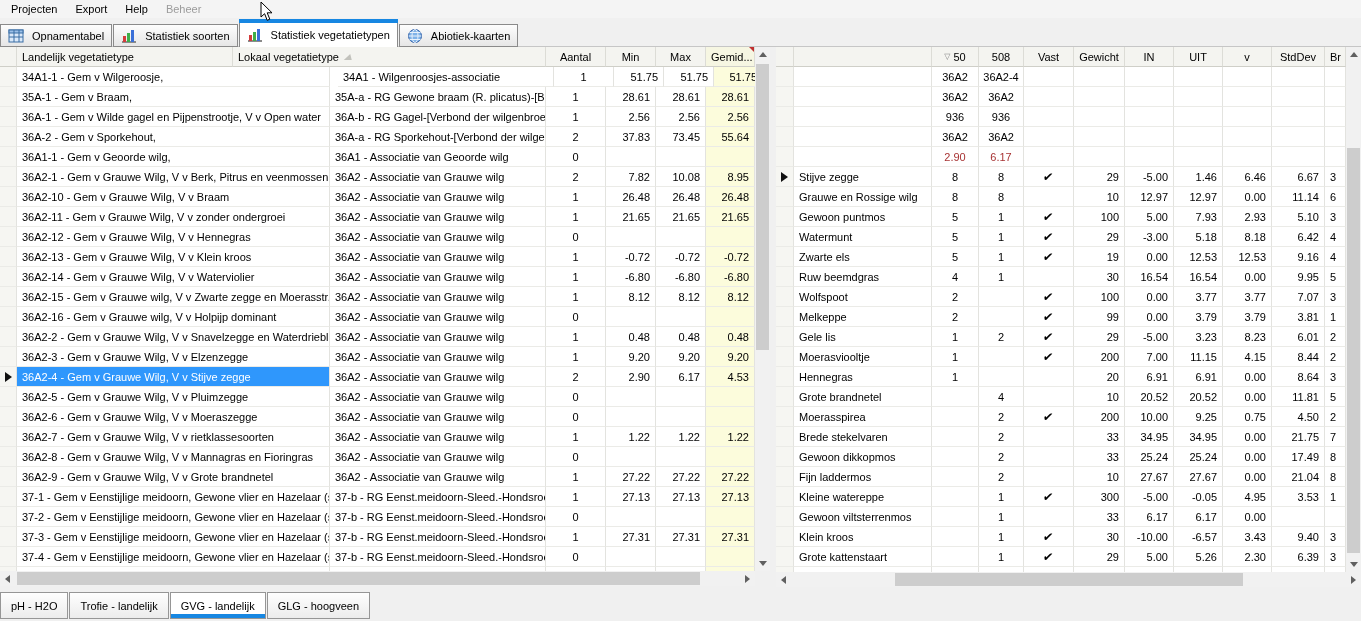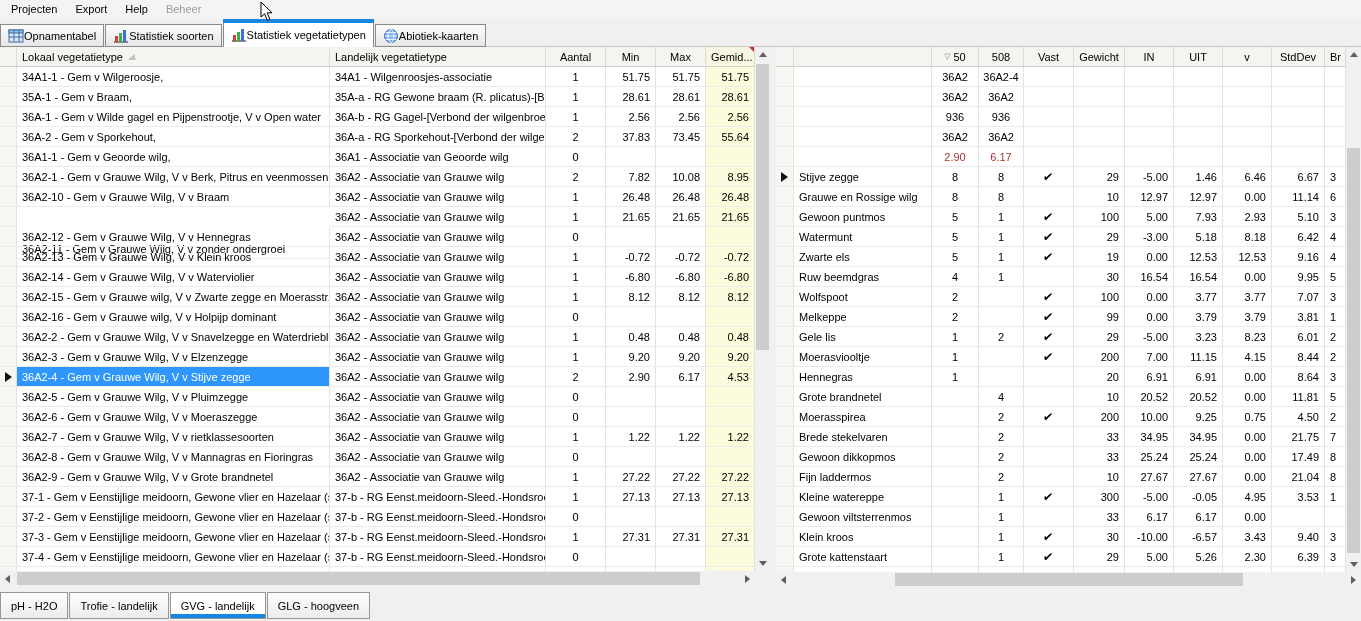--- a/index.html
+++ b/index.html
@@ -9,21 +9,21 @@
     background:#f0f0f0; font-family:"Liberation Sans", sans-serif; font-size:11px; color:#000;
     cursor:default; user-select:none;
   }
   
   .menubar { position:absolute; left:0; top:0; width:100%; height:18px;
     display:flex; align-items:center; background:#f4f4f4; padding-left:2px; }
   .mitem { padding:2px 9px; }
   .mitem.disabled { color:#9b9b9b; }
   
   .tabstrip { position:absolute; left:0; top:22px; height:25px; display:flex; align-items:flex-end; }
-  .ttab { display:flex; align-items:center; gap:0; height:23px; padding:0 7px;
+  .ttab { display:flex; align-items:center; gap:8px; height:23px; padding:0 7px;
     border:1px solid #8a8a8a; background:linear-gradient(#fdfdfd,#e6e6e6); margin-right:1px; white-space:nowrap; }
   .ttab.active { position:relative; height:25px; background:#fff; border-bottom:none; z-index:3; }
   .ttab.active::before { content:""; position:absolute; left:-1px; right:-1px; top:-4px; height:4px; background:#1787e2; }
   .ticon { width:16px; height:16px; flex:none; }
   
   .pane { position:absolute; background:#fff; overflow:hidden; }
   #leftPane  { left:0;   top:47px; width:755px; height:524px; }
   #rightPane { left:776px; top:47px; width:570px; height:525px; }
   .ghead, .grow { display:flex; height:20px; }
   .cell { flex:none; height:20px; display:flex; align-items:center; padding:0 5px;
@@ -110,48 +110,48 @@
         <line x1="2.5" y1="4.5" x2="13.5" y2="4.5" stroke="#e8f1fb"></line>
         <line x1="2.5" y1="11.5" x2="13.5" y2="11.5" stroke="#e8f1fb"></line>
       </svg>
       <span>Abiotiek-kaarten</span>
     </div>
   </div>
 
   <div class="pane" id="leftPane">
     <div class="ghead" id="lhead">
         <div class="cell hcell" style="width: 17px;"></div>
+        <div class="cell hcell" style="width: 216px;">
+          <span>Landelijk vegetatietype</span>
+        </div>
         <div class="cell hcell" style="width: 313px;">
           <span>Lokaal vegetatietype</span>
           <span class="sortglyph"></span>
         </div>
-        <div class="cell hcell" style="width: 216px;">
-          <span>Landelijk vegetatietype</span>
-        </div>
         <div class="cell hcell ctr" style="width: 60px;">
           <span>Aantal</span>
         </div>
         <div class="cell hcell ctr" style="width: 50px;">
           <span>Min</span>
         </div>
         <div class="cell hcell ctr" style="width: 50px;">
           <span>Max</span>
         </div>
         <div class="cell hcell hyellow" style="width: 49px;">
           <span>Gemid...</span>
           <span class="redcorner"></span>
         </div>
       </div>
     <div id="lbody">
         <div class="grow">
           <div class="cell ind" style="width: 17px;"></div>
           <div class="cell" style="width: 313px;">
             <span>34A1-1 - Gem v Wilgeroosje,</span>
           </div>
-          <div class="cell" style="width: 216px;">
+          <div class="cell" style="width: 216px; margin-left: 8px;">
             <span>34A1 - Wilgenroosjes-associatie</span>
           </div>
           <div class="cell ctr" style="width: 60px;">
             <span>1</span>
           </div>
           <div class="cell num" style="width: 50px;">
             <span>51.75</span>
           </div>
           <div class="cell num" style="width: 50px;">
             <span>51.75</span>
@@ -275,21 +275,21 @@
           </div>
           <div class="cell num" style="width: 50px;">
             <span>26.48</span>
           </div>
           <div class="cell num yellow" style="width: 49px;">
             <span>26.48</span>
           </div>
         </div>
         <div class="grow">
           <div class="cell ind" style="width: 17px;"></div>
-          <div class="cell" style="width: 313px; margin-top: 32px;">
+          <div class="cell" style="width: 313px;">
             <span>36A2-11 - Gem v Grauwe Wilg, V v zonder ondergroei</span>
           </div>
           <div class="cell" style="width: 216px;">
             <span>36A2 - Associatie van Grauwe wilg</span>
           </div>
           <div class="cell ctr" style="width: 60px;">
             <span>1</span>
           </div>
           <div class="cell num" style="width: 50px;">
             <span>21.65</span>

